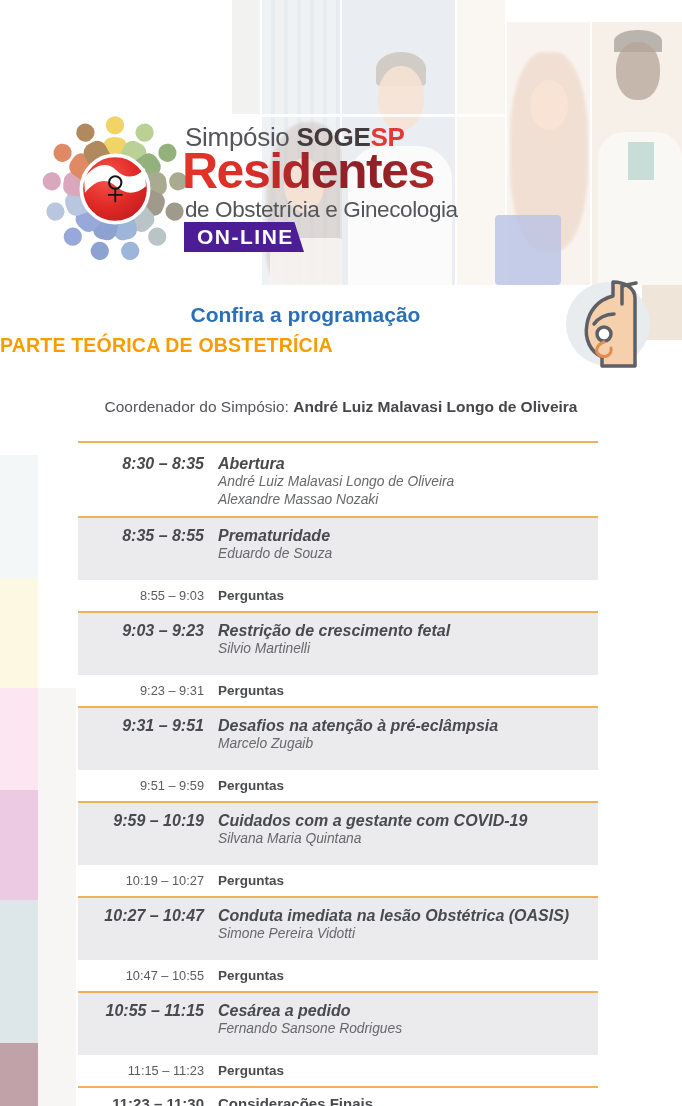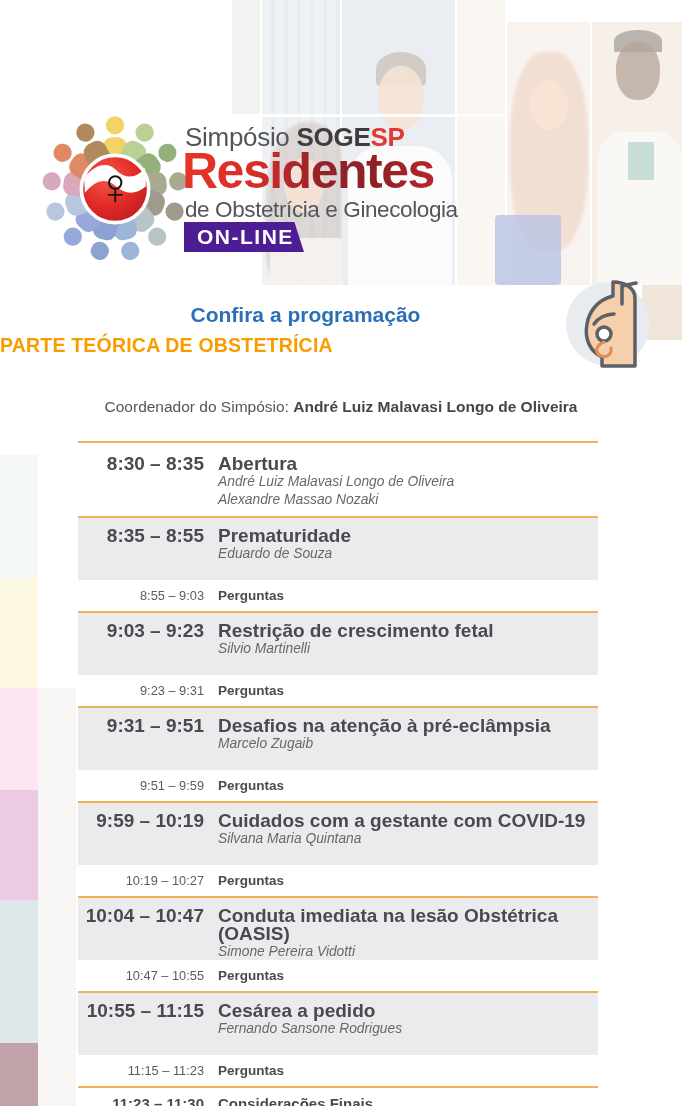--- a/index.html
+++ b/index.html
@@ -63,21 +63,21 @@
               font-size:19.5px; font-weight:700; color:#f89c00; letter-spacing:0.2px; }
   .pregnant { position:absolute; left:556px; top:276px; width:104px; height:92px; }
   .coordinator { position:absolute; left:0; top:398px; width:682px; text-align:center;
                  font-size:15.5px; color:#54555a; }
   .coordinator b { color:#454649; }
   
   .schedule { position:absolute; left:78px; top:441px; width:520px; }
   .row { display:flex; }
   .row .time  { width:126px; text-align:right; margin-right:14px; flex:none; }
   .row.session { border-top:2px solid #f2b158; height:75px; padding-top:12px; }
-  .row.session .time, .row.session .title { font-size:19px; font-weight:700; color:#494a4e; line-height:18px; }
+  .row.session .time, .row.session .title { font-size:16px; font-weight:700; color:#494a4e; line-height:18px;font-style:italic; }
   .row.session .speaker { font-size:13.8px; font-style:italic; color:#67686b; line-height:17.5px; }
   .row.session.gray { background:#ebebed; height:64px; padding-top:9px; }
   .row.questions { height:31px; padding-top:7px; }
   .row.questions .time  { font-size:12.8px; color:#5a5b5e; line-height:17px; }
   .row.questions .title { font-size:13.5px; font-weight:700; color:#4a4b4f; line-height:17px; }
   .row.final { border-top:2px solid #f2b158; border-bottom:2px solid #f2b158; height:38px; padding-top:7px; }
   .row.final .time, .row.final .title { font-size:15px; font-weight:700; color:#494a4e; line-height:18px; }
 </style>
 </head>
 <body>
@@ -238,21 +238,21 @@
     </div>
 
     <div class="row questions">
       <div class="time">10:19 – 10:27</div>
       <div class="cell">
           <div class="title">Perguntas</div>
         </div>
     </div>
 
     <div class="row session gray">
-      <div class="time">10:04 – 10:47</div>
+      <div class="time">10:27 – 10:47</div>
       <div class="cell">
         <div class="title">Conduta imediata na lesão Obstétrica (OASIS)</div>
         <div class="speaker">Simone Pereira Vidotti</div>
       </div>
     </div>
 
     <div class="row questions">
       <div class="time">10:47 – 10:55</div>
       <div class="cell">
           <div class="title">Perguntas</div>

